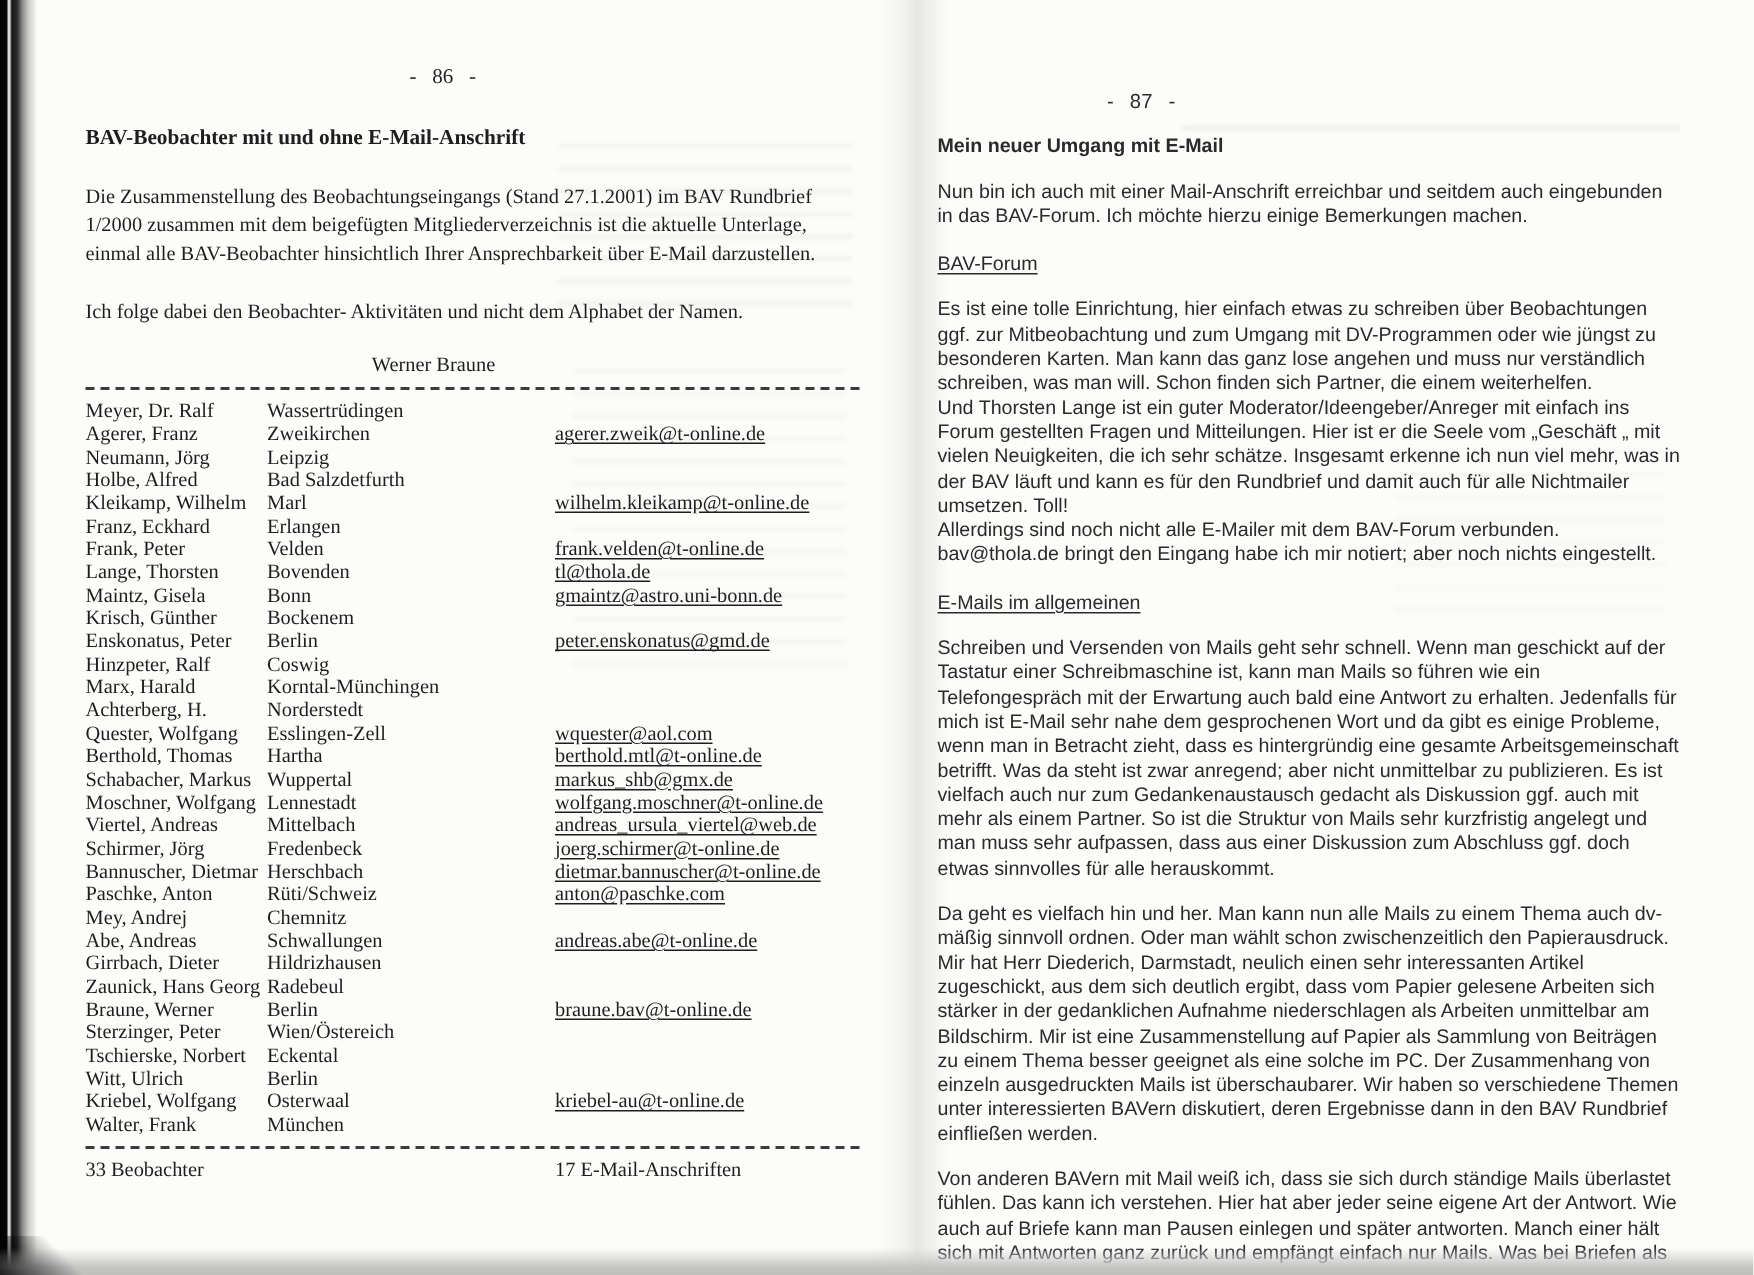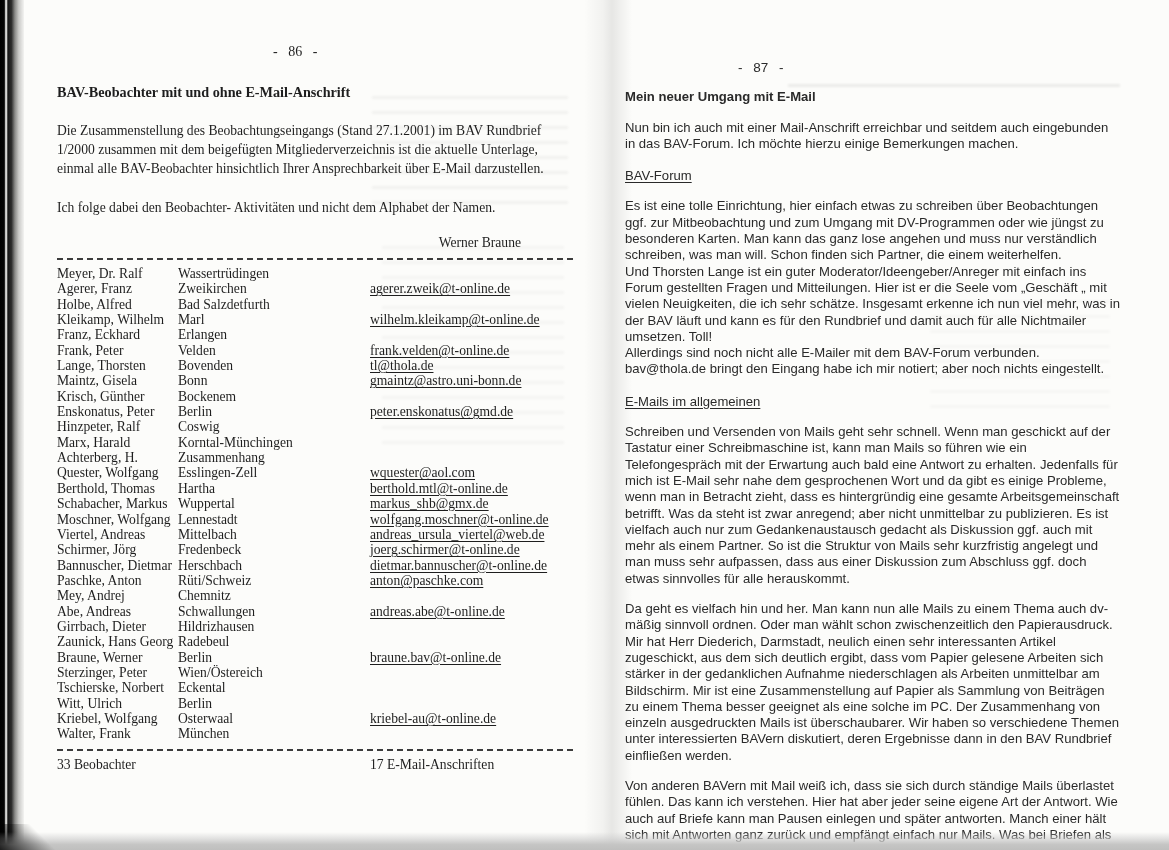--- a/index.html
+++ b/index.html
@@ -45,21 +45,21 @@
   
   .page-left{
     position:absolute;left:57px;top:44px;width:516px;
     font-family:"Liberation Serif", serif;
     font-size:13.6px;color:#1e1e1e;
   }
   .pnum-left{word-spacing:7px;margin-left:216px;font-size:14px;}
   .lp-title{font-weight:bold;font-size:14.2px;margin-top:24px;}
   .lp-intro{margin-top:20px;line-height:19px;}
   .lp-intro2{margin-top:20px;line-height:19px;}
-  .lp-sign{text-align:right;padding-right:52px;margin-top:18px;}
+  .lp-sign{text-align:center;padding-right:52px;margin-top:18px;}
   .dashed{border-top:2px dashed #3c3c3c;margin-top:7px;height:0;}
   .obs-table{margin-top:6px;}
   .obs-row{display:flex;line-height:15.35px;}
   .col-name{width:121px;flex:none;white-space:nowrap;}
   .col-city{width:192px;flex:none;white-space:nowrap;}
   .col-email{flex:1;white-space:nowrap;text-decoration:underline;
              text-underline-offset:2px;}
   .col-email:empty{text-decoration:none;}
   .lp-footer{display:flex;margin-top:5px;line-height:18px;}
   .foot-left{width:313px;flex:none;}
@@ -106,20 +106,25 @@
     <span class="col-city">Wassertrüdingen</span>
     <span class="col-email"></span>
   </div>
 
   <div class="obs-row">
     <span class="col-name">Agerer, Franz</span>
     <span class="col-city">Zweikirchen</span>
     <span class="col-email">agerer.zweik@t-online.de</span>
   </div>
 
+  <div class="obs-row">
+    <span class="col-name">Neumann, Jörg</span>
+    <span class="col-city">Leipzig</span>
+    <span class="col-email"></span>
+  </div>
 
   <div class="obs-row">
     <span class="col-name">Holbe, Alfred</span>
     <span class="col-city">Bad Salzdetfurth</span>
     <span class="col-email"></span>
   </div>
 
   <div class="obs-row">
     <span class="col-name">Kleikamp, Wilhelm</span>
     <span class="col-city">Marl</span>
@@ -169,21 +174,21 @@
   </div>
 
   <div class="obs-row">
     <span class="col-name">Marx, Harald</span>
     <span class="col-city">Korntal-Münchingen</span>
     <span class="col-email"></span>
   </div>
 
   <div class="obs-row">
     <span class="col-name">Achterberg, H.</span>
-    <span class="col-city">Zusammenhang</span>
+    <span class="col-city">Norderstedt</span>
     <span class="col-email"></span>
   </div>
 
   <div class="obs-row">
     <span class="col-name">Quester, Wolfgang</span>
     <span class="col-city">Esslingen-Zell</span>
     <span class="col-email">wquester@aol.com</span>
   </div>
 
 

